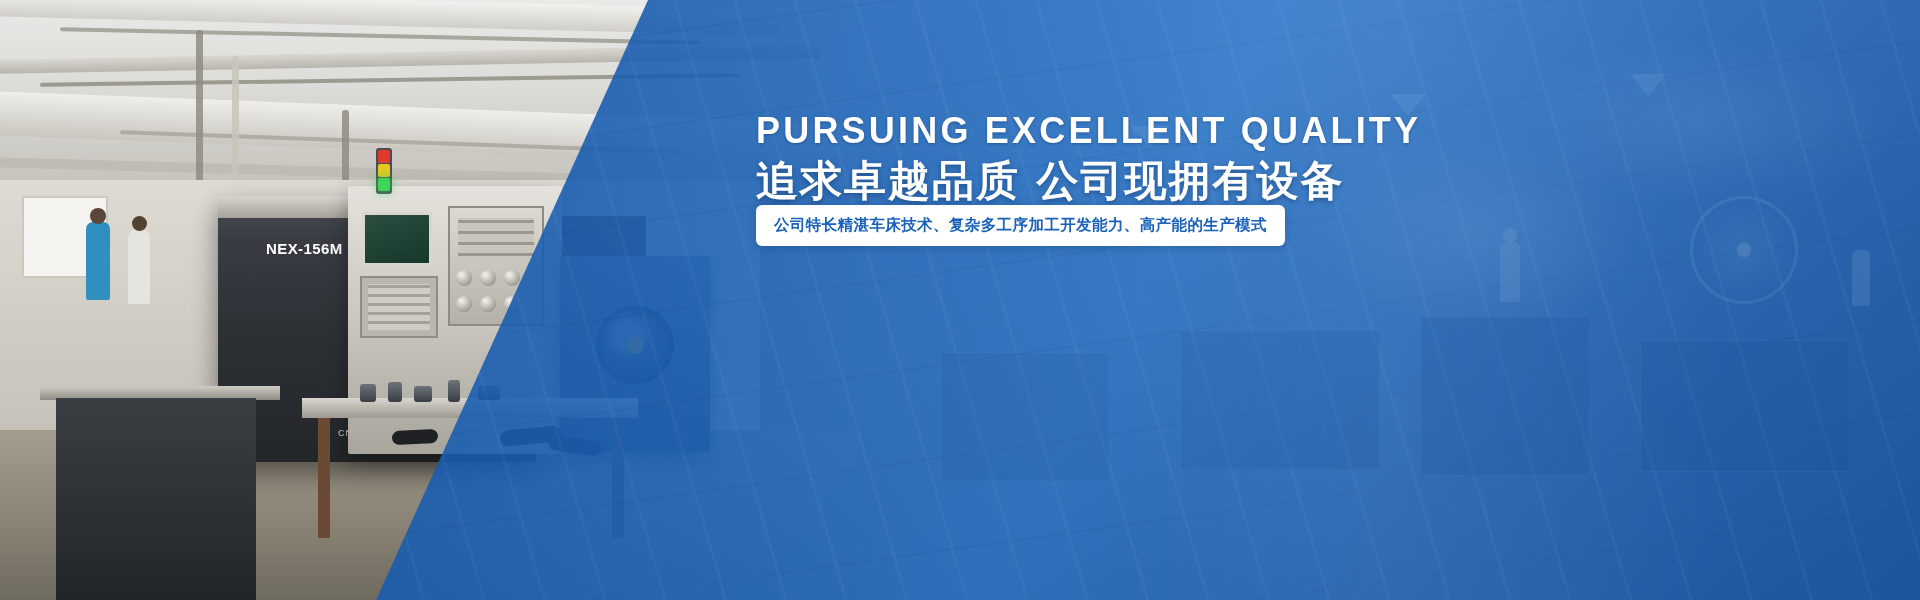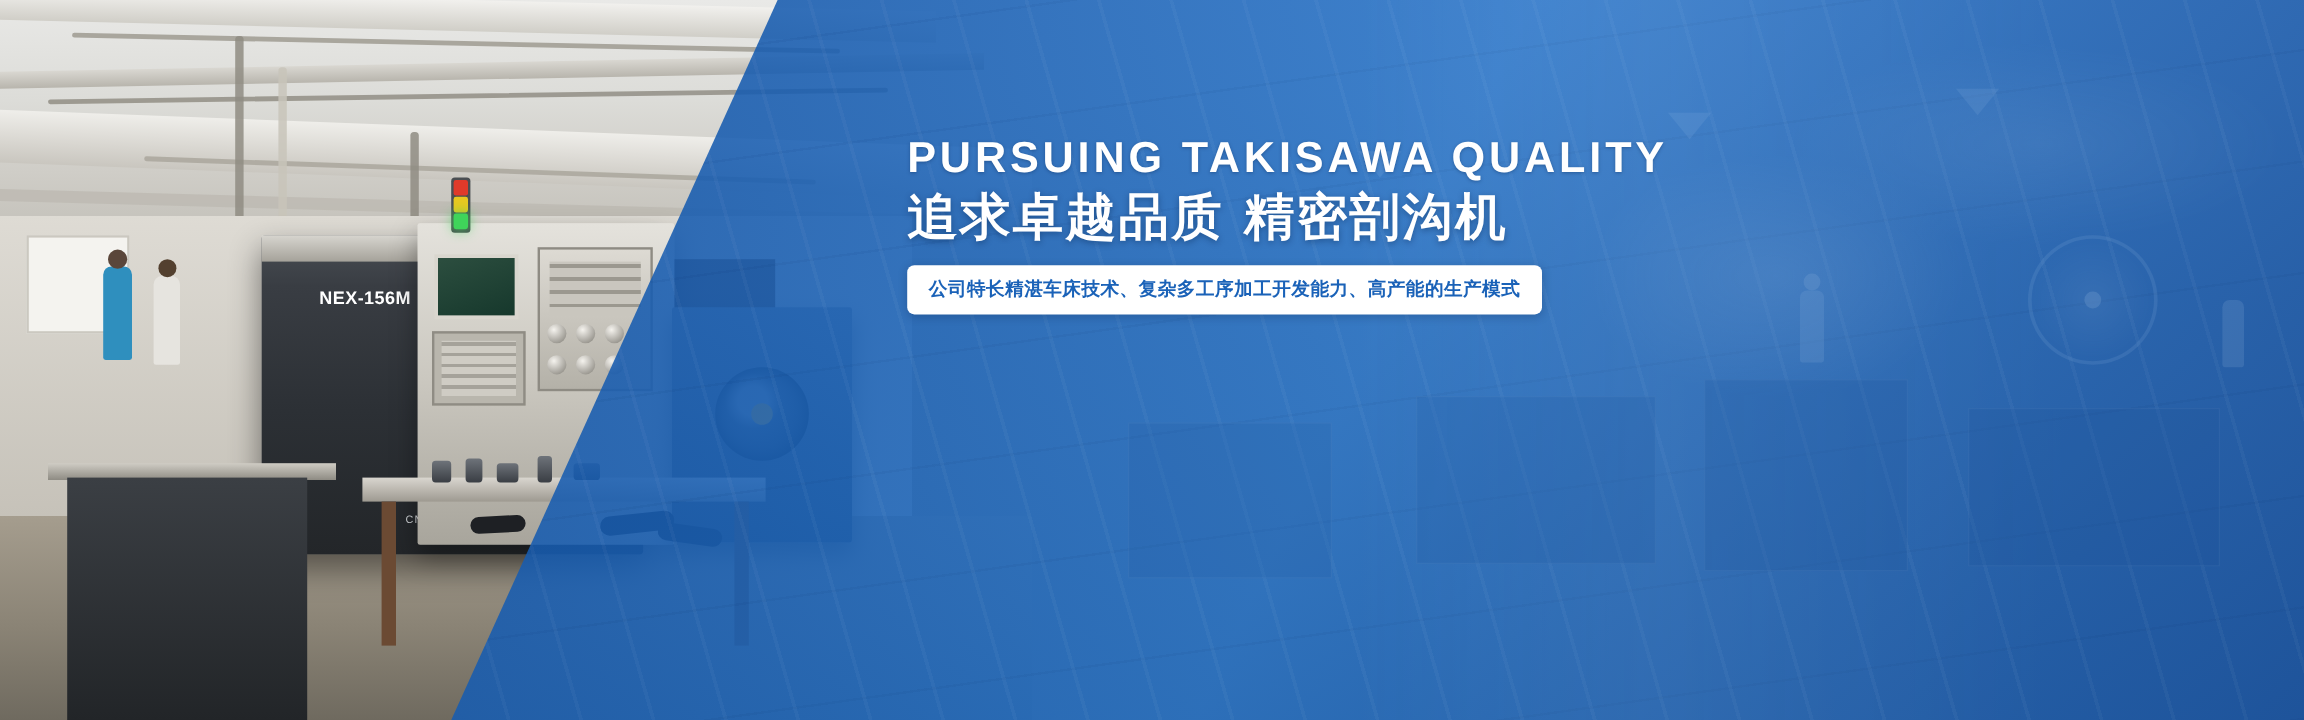--- a/index.html
+++ b/index.html
@@ -182,21 +182,20 @@
     font-size:42px;
     font-weight:700;
     letter-spacing:2px;
     line-height:1.18;
     margin-top:6px;
     white-space:nowrap;
     text-shadow:0 2px 5px rgba(0,30,70,.40);
     font-family:"DejaVu Sans","Liberation Sans",sans-serif;
   }
   .subtitle-box {
-    margin-top:16px;
     background:#ffffff;
     border-radius:6px;
     padding:10px 18px;
     display:inline-block;
     box-shadow:0 2px 8px rgba(0,25,60,.22);
   }
   .subtitle-text {
     color:#1a62b8;
     font-size:15.5px;
     font-weight:700;
@@ -296,20 +295,20 @@
     <div class="wk wk1"></div>
     <div class="wk1h"></div>
     <div class="wk wk2"></div>
     <div class="blk blk1"></div>
     <div class="blk blk2"></div>
     <div class="blk blk3"></div>
     <div class="blk blk4"></div>
   </div>
 
   <div class="content">
-    <div class="eyebrow-en">PURSUING  TAKISAWA  QUALITY</div>
-    <div class="headline-cn">追求卓越品质  精密剖沟机</div>
+    <div class="eyebrow-en">PURSUING  EXCELLENT  QUALITY</div>
+    <div class="headline-cn">追求卓越品质  公司现拥有设备</div>
     <div class="subtitle-box">
       <span class="subtitle-text">公司特长精湛车床技术、复杂多工序加工开发能力、高产能的生产模式</span>
     </div>
   </div>
 
 </div>
 
 </body></html>

